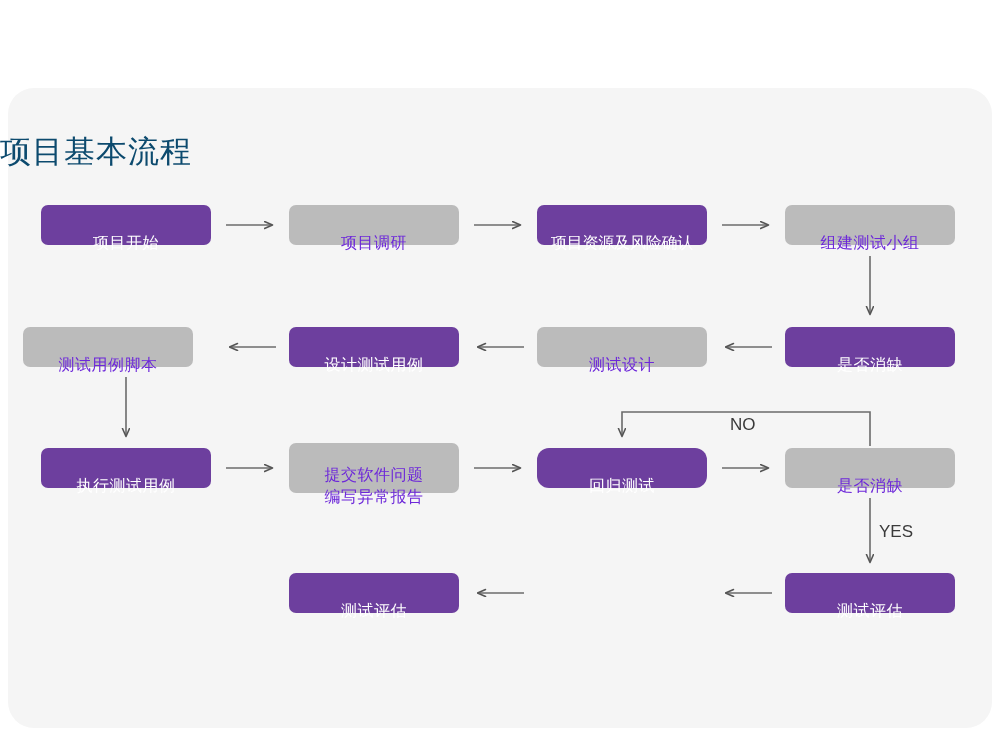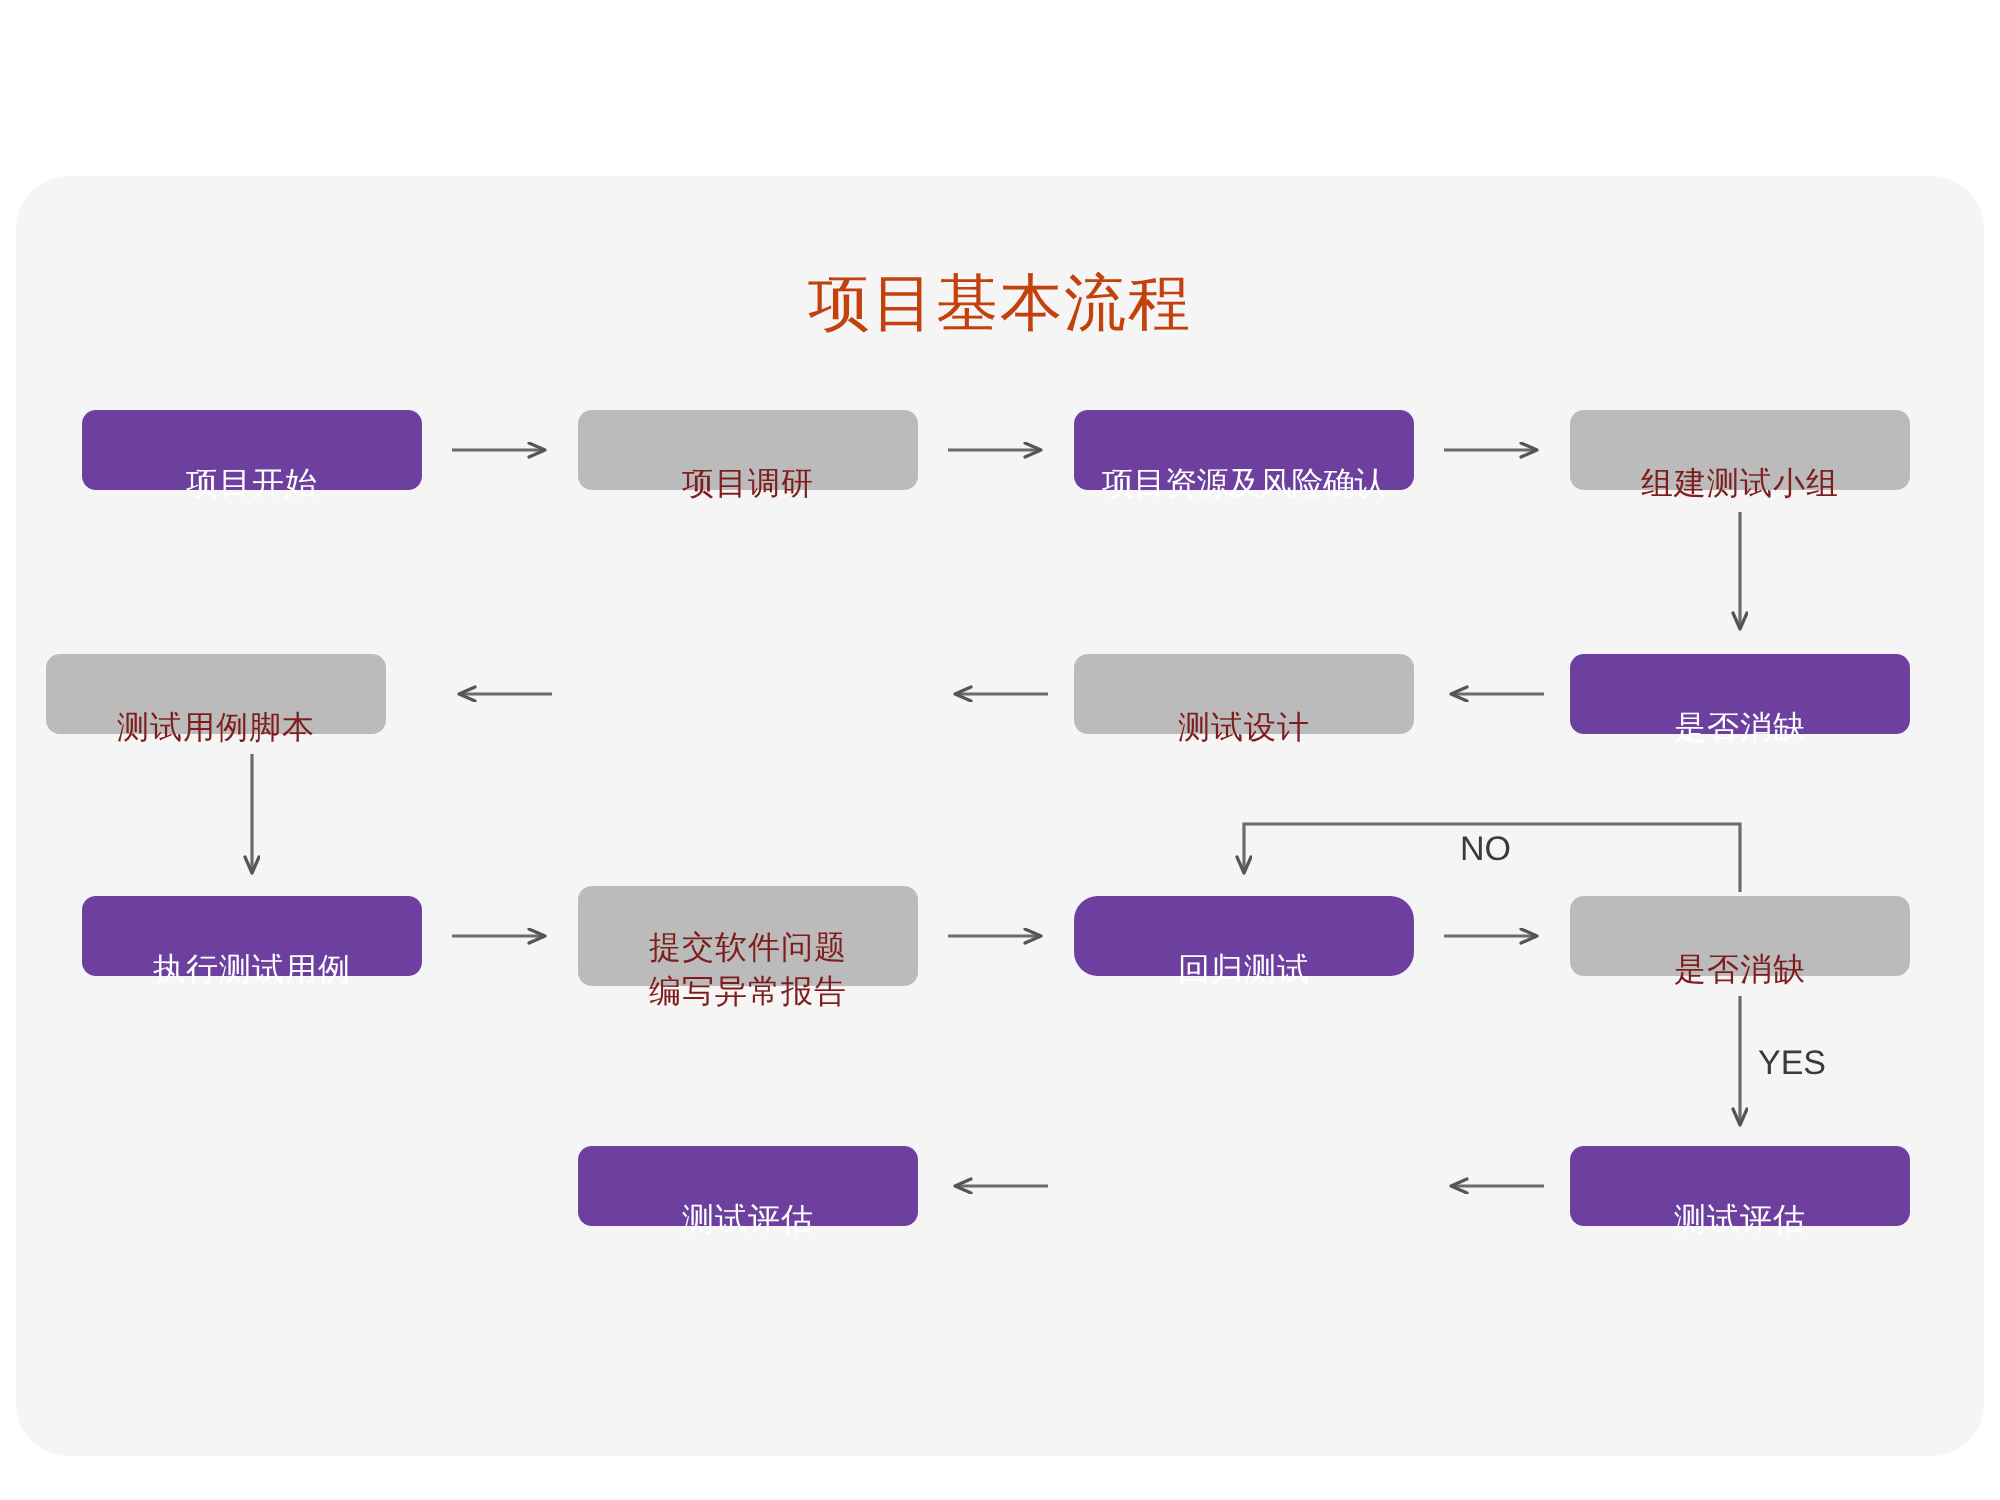--- a/index.html
+++ b/index.html
@@ -24,24 +24,24 @@
     width: 984px;
     height: 640px;
     background: #f5f5f5;
     border-radius: 26px;
   }
   .title {
     position: absolute;
     left: 0;
     top: 132px;
     width: 1000px;
-    text-align: center;
+    text-align: left;
     font-size: 31px;
     line-height: 40px;
-    color: #c2410c;
+    color: #0c4a6e;
     letter-spacing: 1px;
     font-weight: 400;
     font-family: "Liberation Sans", "DejaVu Sans", sans-serif;
   }
   .node {
     position: absolute;
     border-radius: 7px;
     display: flex;
     align-items: center;
     justify-content: center;
@@ -52,21 +52,21 @@
     letter-spacing: 0.5px;
     padding: 0 4px;
     font-family: "Liberation Sans", "DejaVu Sans", sans-serif;
   }
   .node.purple {
     background: #6d3f9e;
     color: #ffffff;
   }
   .node.gray {
     background: #bbbbbb;
-    color: #7f1d1d;
+    color: #6d28d9;
   }
   .node.tight {
     font-size: 16px;
     letter-spacing: -0.2px;
     padding: 0 1px;
   }
   .node .lines {
     white-space: pre-line;
     margin-top: 36px;
   }
@@ -140,20 +140,23 @@
   </div>
 
   <div class="node gray" style="left:785px; top:205px; width:170px; height:40px;">
     <span class="lines">组建测试小组</span>
   </div>
 
   <div class="node gray" style="left:23px; top:327px; width:170px; height:40px;">
     <span class="lines">测试用例脚本</span>
   </div>
 
+  <div class="node purple" style="left:289px; top:327px; width:170px; height:40px;">
+    <span class="lines">设计测试用例</span>
+  </div>
 
   <div class="node gray" style="left:537px; top:327px; width:170px; height:40px;">
     <span class="lines">测试设计</span>
   </div>
 
   <div class="node purple" style="left:785px; top:327px; width:170px; height:40px;">
     <span class="lines">是否消缺</span>
   </div>
 
   <div class="node purple" style="left:41px; top:448px; width:170px; height:40px;">

